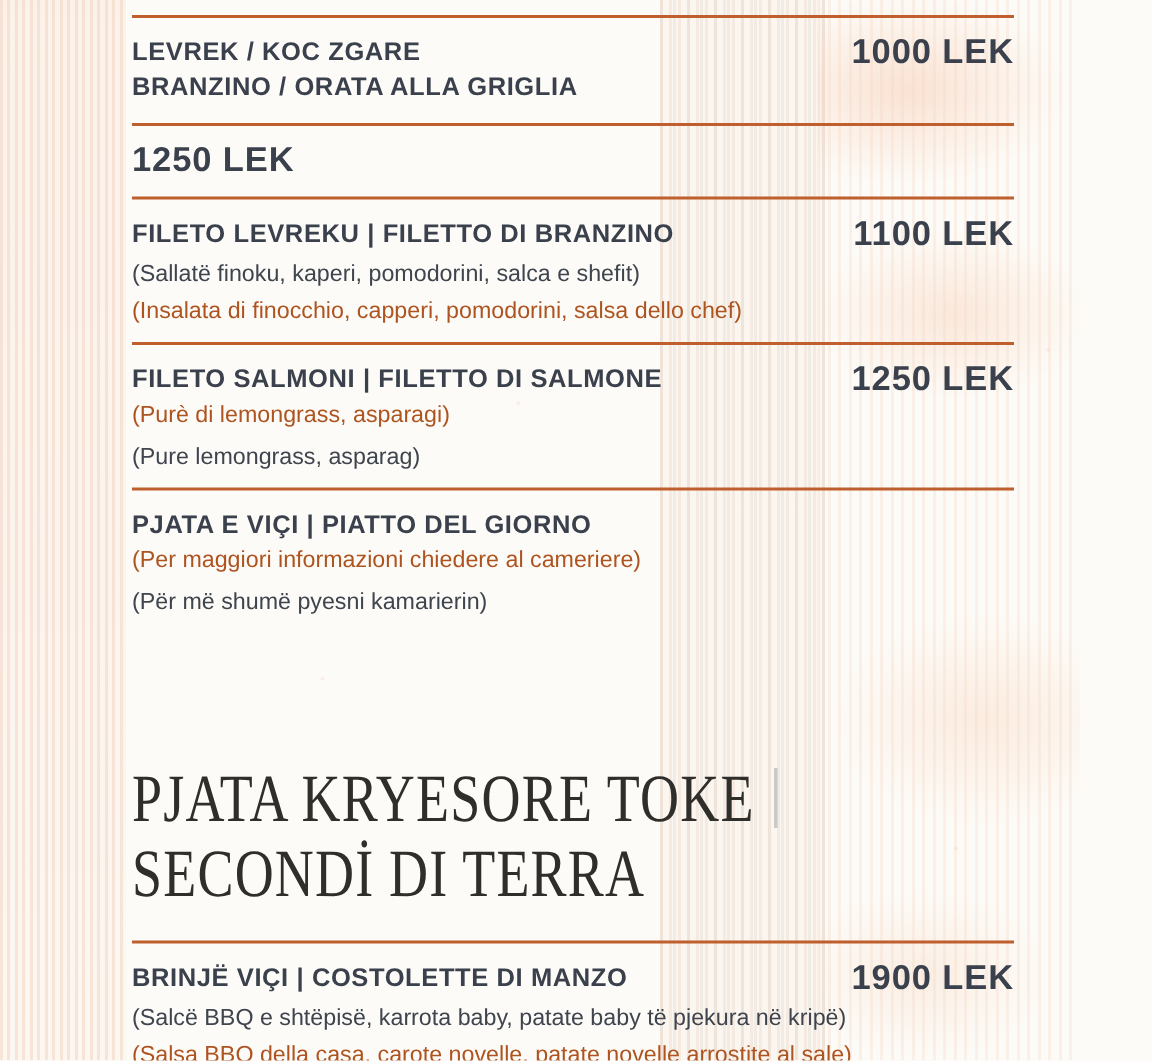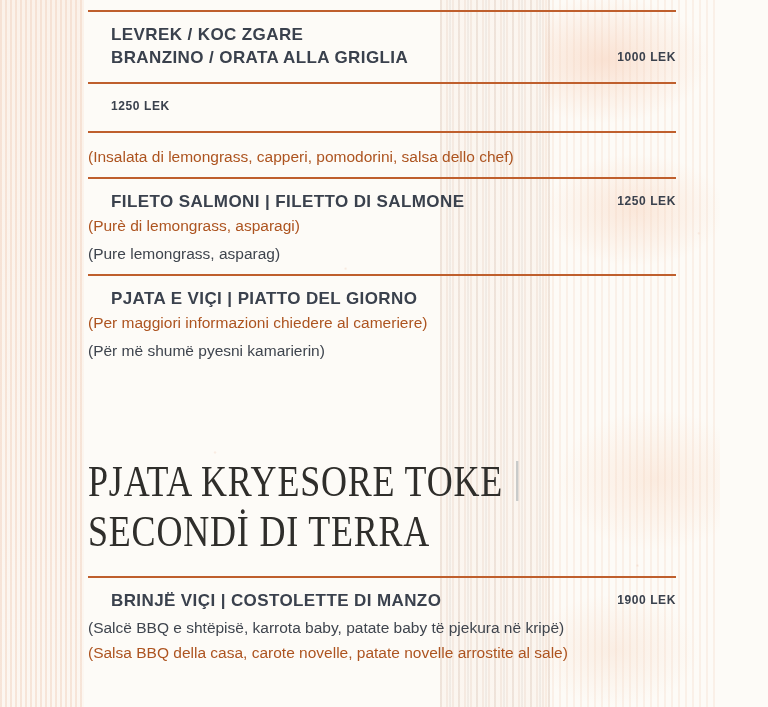--- a/index.html
+++ b/index.html
@@ -61,33 +61,32 @@
   }
   .menu-item{
     border-top:2px solid var(--rule-color);
     padding:11px 0 13px;
   }
   .menu-item.first{margin-top:10px;}
   .menu-item.has-desc{padding-bottom:8px;}
   .item-row{
     display:flex;
     justify-content:space-between;
-    align-items:flex-end;
+    align-items:flex-start;
     gap:12px;
-    margin-left:23px;
   }
   .item-title{
     font-size:17px;
     line-height:23px;
     font-weight:700;
     letter-spacing:0.4px;
     color:var(--title-color);
   }
   .item-price{
-    font-size:12px;
+    font-size:23px;
     line-height:23px;
     font-weight:700;
     letter-spacing:0.6px;
     color:var(--title-color);
     white-space:nowrap;
   }
   .item-desc{
     font-size:15.5px;
     line-height:24px;
     color:var(--desc-primary-color);
@@ -140,21 +139,26 @@
       </div>
     </section>
 
     <section class="menu-item">
       <div class="item-row">
         <div class="item-price">1250 LEK</div>
       </div>
     </section>
 
     <section class="menu-item has-desc">
-      <div class="item-desc alt">(Insalata di lemongrass, capperi, pomodorini, salsa dello chef)</div>
+      <div class="item-row">
+        <div class="item-title">FILETO LEVREKU | FILETTO DI BRANZINO</div>
+        <div class="item-price">1100 LEK</div>
+      </div>
+      <div class="item-desc first-desc">(Sallatë finoku, kaperi, pomodorini, salca e shefit)</div>
+      <div class="item-desc alt">(Insalata di finocchio, capperi, pomodorini, salsa dello chef)</div>
     </section>
 
     <section class="menu-item has-desc">
       <div class="item-row">
         <div class="item-title">FILETO SALMONI | FILETTO DI SALMONE</div>
         <div class="item-price">1250 LEK</div>
       </div>
       <div class="item-desc alt">(Purè di lemongrass, asparagi)</div>
       <div class="item-desc first-desc">(Pure lemongrass, asparag)</div>
     </section>

